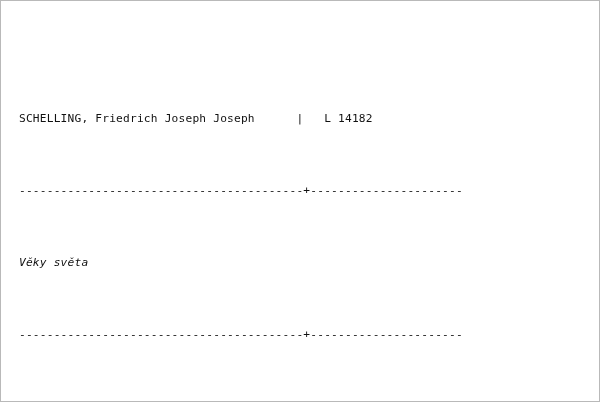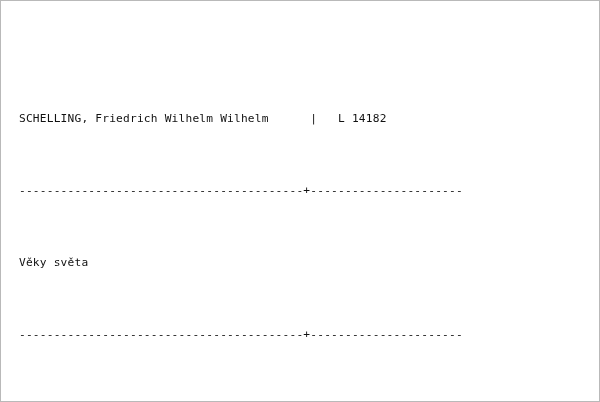--- a/index.html
+++ b/index.html
@@ -27,20 +27,21 @@
     top: 55px;
     right: 16px;
     color: #111111;
     font-size: 11.2px;
     line-height: 18px;
     letter-spacing: 0.2px;
     white-space: pre;
   }
   .line {
     white-space: pre;
+    font-style: italic;
   }
   .header-row {
     display: flex;
     align-items: baseline;
     white-space: pre;
   }
   .header-author {
     flex: 0 0 auto;
   }
   .header-gap {
@@ -60,21 +61,21 @@
     height: 8px;
   }
 </style>
 </head>
 <body>
 
 <div class="card">
   <div class="content">
 
     <div class="header-row">
-      <span class="header-author">SCHELLING, Friedrich Wilhelm Wilhelm</span>
+      <span class="header-author">SCHELLING, Friedrich Joseph Joseph</span>
       <span class="header-gap">      </span>
       <span class="header-bar">|</span>
       <span class="header-gap">   </span>
       <span class="header-call">L 14182</span>
     </div>
 
     <div class="rule">-----------------------------------------+----------------------</div>
 
     <div class="line">Věky světa</div>
 

